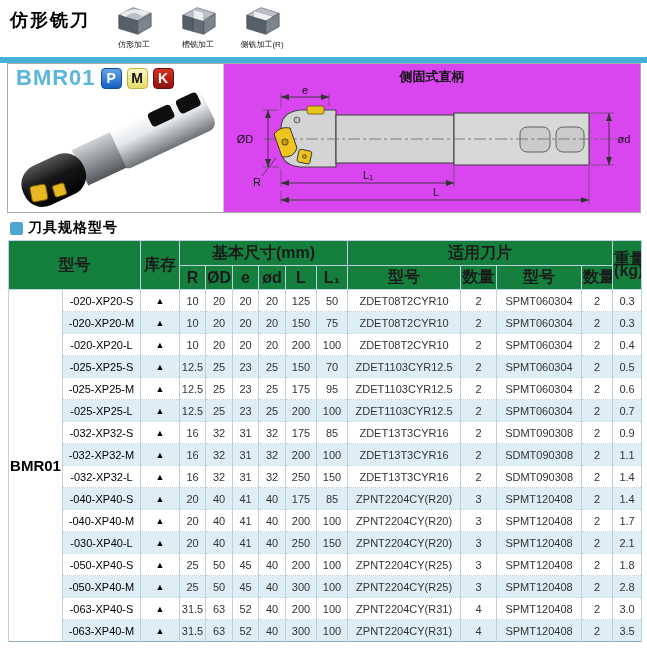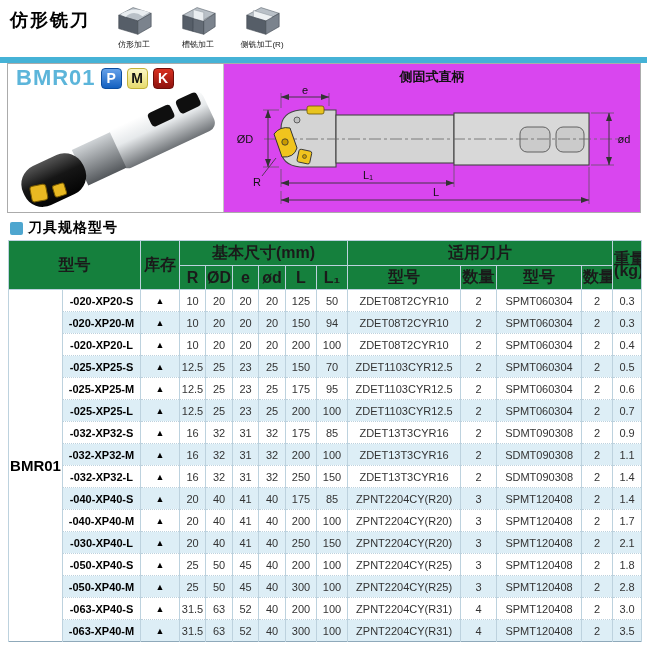--- a/index.html
+++ b/index.html
@@ -35,21 +35,21 @@
   .section-title { margin:0; font-size:14px; font-weight:bold; color:#000; letter-spacing:1px; }
 
   
   table.spec { position:absolute; left:8px; top:240px; width:633px; border-collapse:collapse; table-layout:fixed; font-size:11px; color:#333; border:1px solid #8fa9ba; }
   table.spec th, table.spec td { border:1px solid #bdd2de; text-align:center; vertical-align:middle; padding:0 1px; white-space:nowrap; overflow:hidden; }
   table.spec thead th { background:#15803d; color:#1a1a1a; font-size:16px; font-weight:bold; height:24px; }
   table.spec thead tr:first-child th { height:25px; }
   table.spec tbody td { height:22px; border-top:1px dotted #bdd2de; border-bottom:1px dotted #bdd2de; background:#fff; }
   table.spec tbody tr.alt td { background:#ddeef6; }
   td.series-cell { background:#fff !important; vertical-align:top; font-weight:bold; font-size:15px; color:#000; padding-top:3px; }
-  td.model { font-weight:bold; color:#000; }
+  td.model { font-weight:normal; color:#000; }
   td.stock { font-size:9px; color:#000; }
   th .wline { display:block; line-height:12px; }
 </style>
 </head>
 <body>
 
 <div class="page">
 
   <h1 class="page-title">仿形铣刀</h1>
 
@@ -243,21 +243,21 @@
     <td>0.3</td>
   </tr>
         <tr class="alt">
     <td class="model">-020-XP20-M</td>
     <td class="stock">▲</td>
     <td>10</td>
     <td>20</td>
     <td>20</td>
     <td>20</td>
     <td>150</td>
-    <td>94</td>
+    <td>75</td>
     <td>ZDET08T2CYR10</td>
     <td>2</td>
     <td>SPMT060304</td>
     <td>2</td>
     <td>0.3</td>
   </tr>
         <tr>
     <td class="model">-020-XP20-L</td>
     <td class="stock">▲</td>
     <td>10</td>

